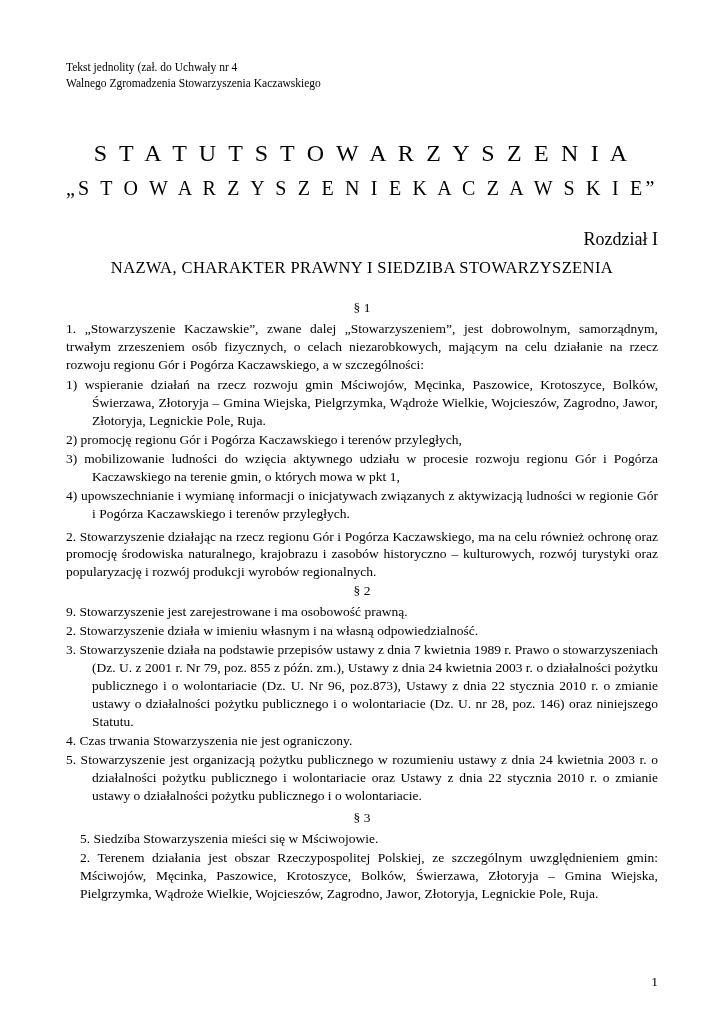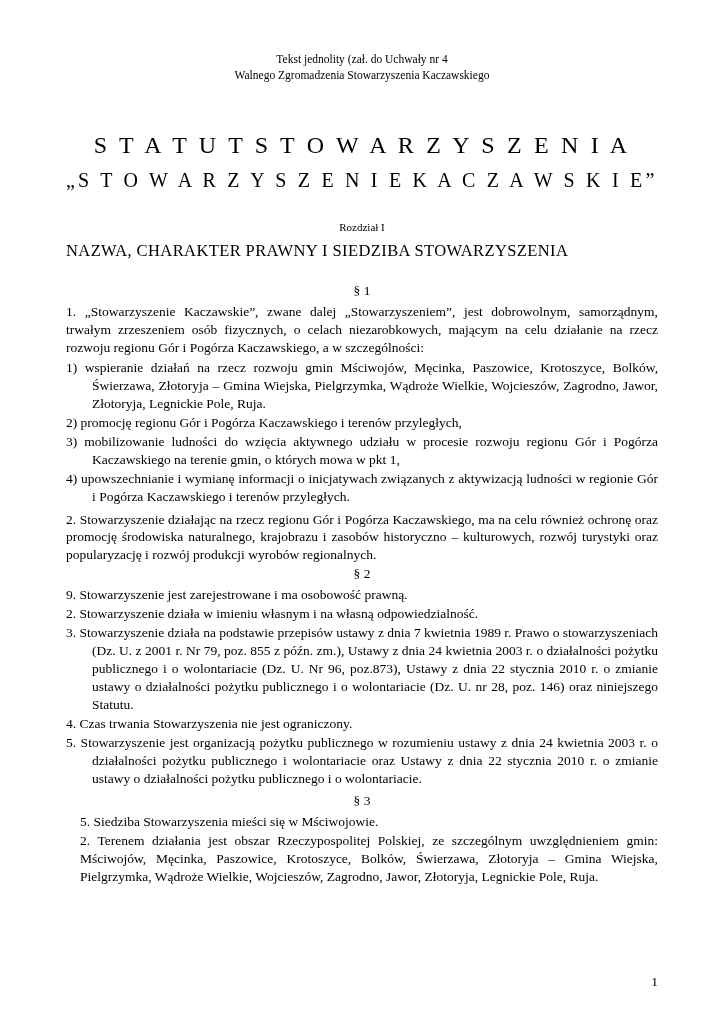--- a/index.html
+++ b/index.html
@@ -16,24 +16,24 @@
     overflow: hidden;
   }
   .page {
     position: relative;
     width: 724px;
     height: 1024px;
     box-sizing: border-box;
     padding: 48px 66px 30px 66px;
   }
   .header-block {
-    text-align: center;
+    text-align: left;
     font-size: 11.5px;
     line-height: 1.35;
-    margin-top: 4px;
+    margin-top: 12px;
     margin-bottom: 44px;
   }
   .header-block div {
     white-space: nowrap;
   }
   .doc-title {
     text-align: center;
     font-size: 24px;
     letter-spacing: 3.2px;
     line-height: 1.5;
@@ -41,27 +41,27 @@
     font-weight: normal;
   }
   .doc-title-2 {
     font-size: 20px;
     letter-spacing: 3.2px;
     line-height: 1.5;
     margin: 0 0 26px 0;
     font-weight: normal;
   }
   .chapter {
-    text-align: center;
-    font-size: 11px;
+    text-align: right;
+    font-size: 18px;
     margin: 0 0 8px 0;
     font-weight: normal;
   }
   .chapter-sub {
-    text-align: left;
+    text-align: center;
     font-size: 16.5px;
     letter-spacing: 0.4px;
     margin: 0 0 22px 0;
     font-weight: normal;
   }
   .section-mark {
     text-align: center;
     font-size: 13.5px;
     margin: 0 0 4px 0;
   }

